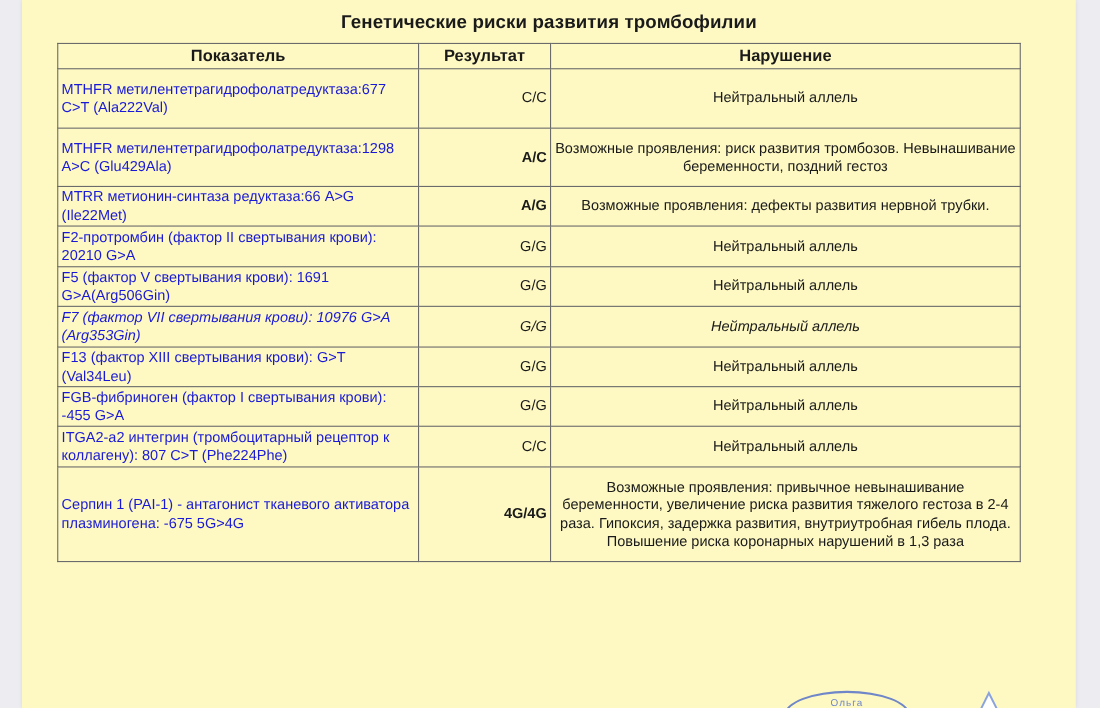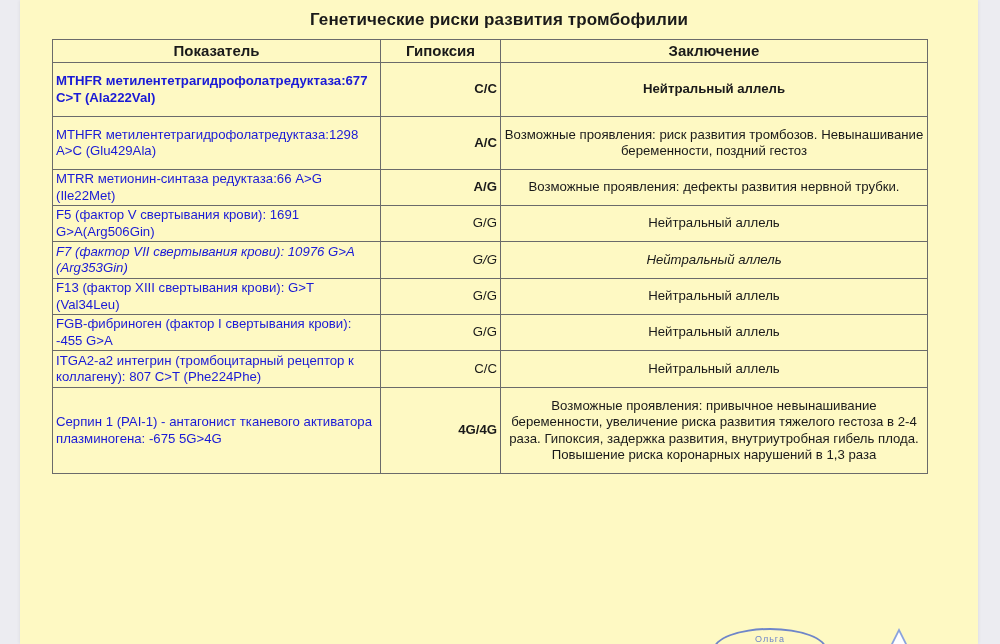--- a/index.html
+++ b/index.html
@@ -59,39 +59,44 @@
 
   <table class="report">
     <colgroup>
       <col style="width:328px">
       <col style="width:120px">
       <col style="width:427px">
     </colgroup>
     <thead>
       <tr>
         <th>Показатель</th>
-        <th>Гипоксия</th>
-        <th>Заключение</th>
+        <th>Результат</th>
+        <th>Нарушение</th>
       </tr>
     </thead>
     <tbody id="rows">
-        <tr style="height: 54px; font-weight: bold;">
+        <tr style="height: 54px;">
           <td class="ind">MTHFR метилентетрагидрофолатредуктаза:677 C&gt;T (Ala222Val)</td>
           <td class="res">C/C</td>
           <td class="con">Нейтральный аллель</td>
         </tr>
         <tr style="height: 53px; border-radius: 19px;">
           <td class="ind">MTHFR метилентетрагидрофолатредуктаза:1298 A&gt;C  (Glu429Ala)</td>
           <td class="res bold">A/C</td>
           <td class="con">Возможные проявления: риск развития тромбозов. Невынашивание беременности, поздний гестоз</td>
         </tr>
         <tr style="height: 35px; padding-left: 29px;">
           <td class="ind">MTRR метионин-синтаза редуктаза:66 A&gt;G (Ile22Met)</td>
           <td class="res bold">A/G</td>
           <td class="con">Возможные проявления: дефекты развития нервной трубки.</td>
+        </tr>
+        <tr style="height: 37px;">
+          <td class="ind">F2-протромбин (фактор II свертывания крови): 20210 G&gt;A</td>
+          <td class="res">G/G</td>
+          <td class="con">Нейтральный аллель</td>
         </tr>
         <tr style="height: 36px;">
           <td class="ind">F5 (фактор V свертывания крови): 1691 G&gt;A(Arg506Gin)</td>
           <td class="res">G/G</td>
           <td class="con">Нейтральный аллель</td>
         </tr>
         <tr style="height: 37px; font-style: italic;">
           <td class="ind">F7 (фактор VII свертывания крови): 10976 G&gt;A (Arg353Gin)</td>
           <td class="res">G/G</td>
           <td class="con">Нейтральный аллель</td>

